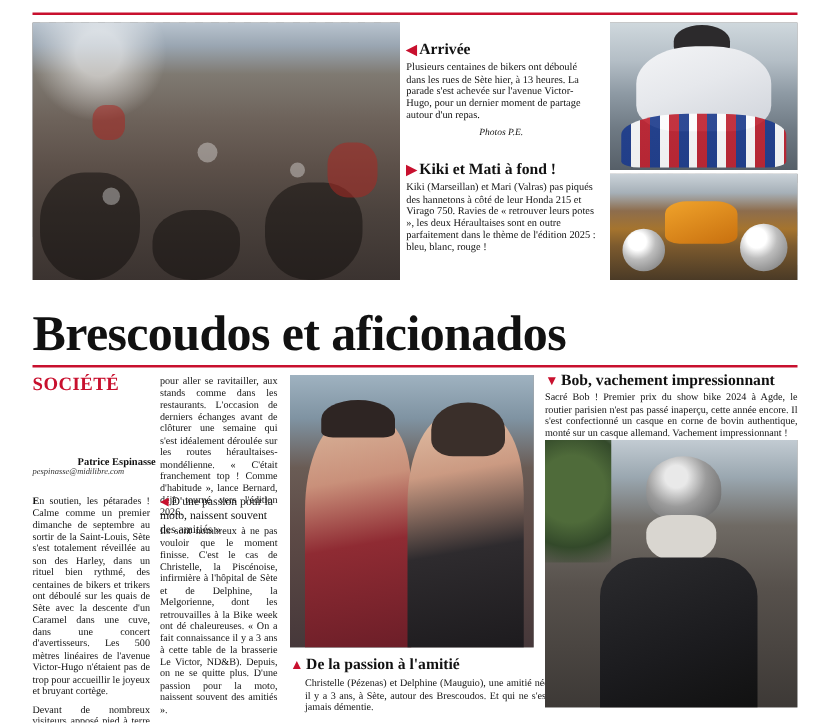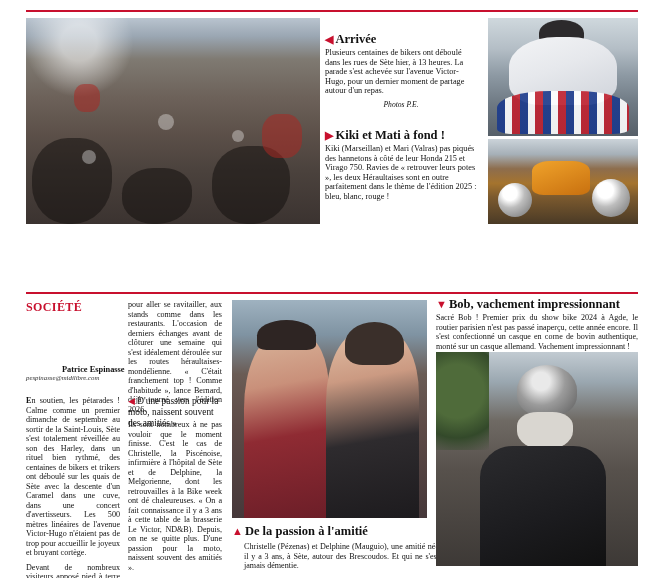--- a/index.html
+++ b/index.html
@@ -248,21 +248,21 @@
     width: 612px;
     height: 1.5px;
     background: #c8102e;
   }
 
   
   .kicker {
     position: absolute;
     left: 26px;
     top: 300px;
-    font-size: 12px;
+    font-size: 15px;
     font-weight: bold;
     color: #c8102e;
     letter-spacing: .4px;
   }
   .standfirst {
     position: absolute;
     left: 26px;
     top: 311px;
     width: 94px;
     font-size: 10.6px;
@@ -367,20 +367,21 @@
     <p class="cap-credit">Photos P.E.</p>
   </div>
 
   <div class="cap" style="left:325px; top:128px; width:152px;">
     <p class="cap-head">
       <span class="tri">▶</span><span>Kiki et Mati à fond !</span>
     </p>
     <p class="cap-body">Kiki (Marseillan) et Mari (Valras) pas piqués des hannetons à côté de leur Honda 215 et Virago 750. Ravies de « retrouver leurs potes », les deux Héraultaises sont en outre parfaitement dans le thème de l'édition 2025 : bleu, blanc, rouge !</p>
   </div>
 
+  <div class="headline">Brescoudos et aficionados</div>
   <div class="rule-under"></div>
 
   <div class="kicker">SOCIÉTÉ</div>
   <div class="byline">Patrice Espinasse</div>
   <div class="byline-mail">pespinasse@midilibre.com</div>
 
   <div class="col" style="left:26px; top:396px; width:94px;">
     <p class="first">En soutien, les pétarades ! Calme comme un premier dimanche de septembre au sortir de la Saint-Louis, Sète s'est totalement réveillée au son des Harley, dans un rituel bien rythmé, des centaines de bikers et trikers ont déboulé sur les quais de Sète avec la descente d'un Caramel dans une cuve, dans une concert d'avertisseurs. Les 500 mètres linéaires de l'avenue Victor-Hugo n'étaient pas de trop pour accueillir le joyeux et bruyant cortège.</p>
     <p>Devant de nombreux visiteurs apposé pied à terre et engagé sur le joli et parfois étrange monde apposé pied à terre et engagé son deux-roues un son trois-roues</p>
   </div>

